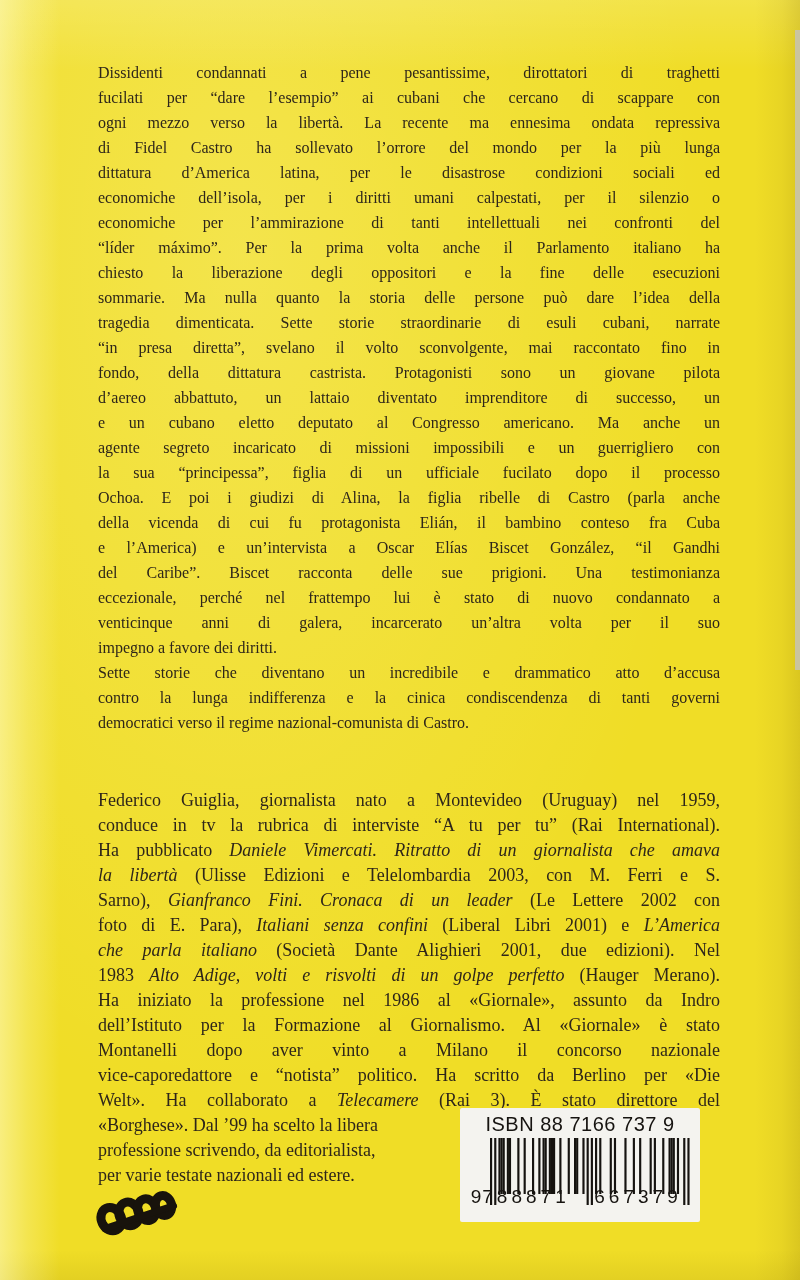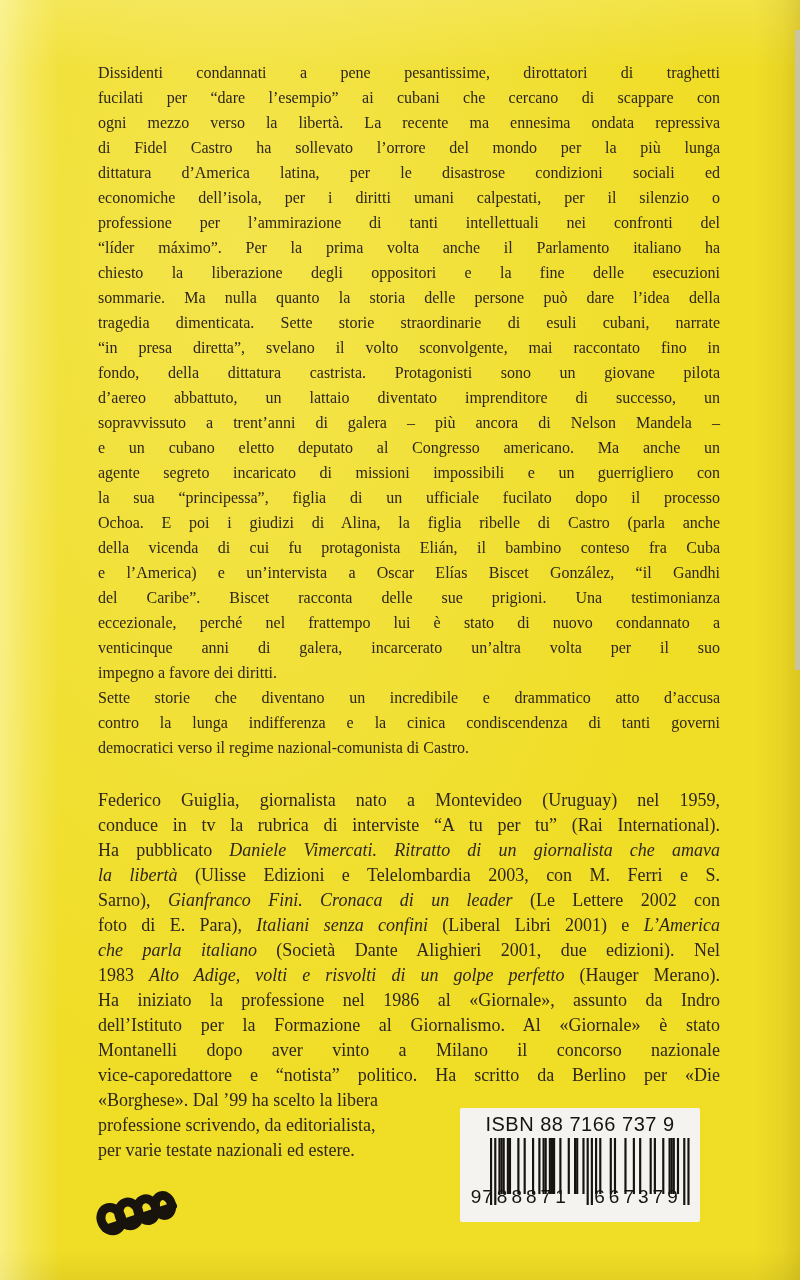--- a/index.html
+++ b/index.html
@@ -49,29 +49,28 @@
   <div class="shade"></div>
   <div class="right-sliver"></div>
 
   <div class="text-col">
       <div class="tline"><span>Dissidenti condannati a pene pesantissime, dirottatori di traghetti</span></div>
       <div class="tline"><span>fucilati per “dare l’esempio” ai cubani che cercano di scappare con</span></div>
       <div class="tline"><span>ogni mezzo verso la libertà. La recente ma ennesima ondata repressiva</span></div>
       <div class="tline"><span>di Fidel Castro ha sollevato l’orrore del mondo per la più lunga</span></div>
       <div class="tline"><span>dittatura d’America latina, per le disastrose condizioni sociali ed</span></div>
       <div class="tline"><span>economiche dell’isola, per i diritti umani calpestati, per il silenzio o</span></div>
-      <div class="tline"><span>professione per l’ammirazione di tanti intellettuali nei confronti del</span></div>
+      <div class="tline"><span>economiche per l’ammirazione di tanti intellettuali nei confronti del</span></div>
       <div class="tline"><span>“líder máximo”. Per la prima volta anche il Parlamento italiano ha</span></div>
       <div class="tline"><span>chiesto la liberazione degli oppositori e la fine delle esecuzioni</span></div>
       <div class="tline"><span>sommarie. Ma nulla quanto la storia delle persone può dare l’idea della</span></div>
       <div class="tline"><span>tragedia dimenticata. Sette storie straordinarie di esuli cubani, narrate</span></div>
       <div class="tline"><span>“in presa diretta”, svelano il volto sconvolgente, mai raccontato fino in</span></div>
       <div class="tline"><span>fondo, della dittatura castrista. Protagonisti sono un giovane pilota</span></div>
       <div class="tline"><span>d’aereo abbattuto, un lattaio diventato imprenditore di successo, un</span></div>
-      <div class="tline"><span>sopravvissuto a trent’anni di galera – più ancora di Nelson Mandela –</span></div>
       <div class="tline"><span>e un cubano eletto deputato al Congresso americano. Ma anche un</span></div>
       <div class="tline"><span>agente segreto incaricato di missioni impossibili e un guerrigliero con</span></div>
       <div class="tline"><span>la sua “principessa”, figlia di un ufficiale fucilato dopo il processo</span></div>
       <div class="tline"><span>Ochoa. E poi i giudizi di Alina, la figlia ribelle di Castro (parla anche</span></div>
       <div class="tline"><span>della vicenda di cui fu protagonista Elián, il bambino conteso fra Cuba</span></div>
       <div class="tline"><span>e l’America) e un’intervista a Oscar Elías Biscet González, “il Gandhi</span></div>
       <div class="tline"><span>del Caribe”. Biscet racconta delle sue prigioni. Una testimonianza</span></div>
       <div class="tline"><span>eccezionale, perché nel frattempo lui è stato di nuovo condannato a</span></div>
       <div class="tline"><span>venticinque anni di galera, incarcerato un’altra volta per il suo</span></div>
       <div class="tline end"><span>impegno a favore dei diritti.</span></div>
@@ -86,20 +85,21 @@
       <div class="tline"><span>Ha pubblicato </span><span class="it">Daniele Vimercati. Ritratto di un giornalista che amava</span></div>
       <div class="tline"><span class="it">la libertà</span><span> (Ulisse Edizioni e Telelombardia 2003, con M. Ferri e S.</span></div>
       <div class="tline"><span>Sarno), </span><span class="it">Gianfranco Fini. Cronaca di un leader</span><span> (Le Lettere 2002 con</span></div>
       <div class="tline"><span>foto di E. Para), </span><span class="it">Italiani senza confini</span><span> (Liberal Libri 2001) e </span><span class="it">L’America</span></div>
       <div class="tline"><span class="it">che parla italiano</span><span> (Società Dante Alighieri 2001, due edizioni). Nel</span></div>
       <div class="tline"><span>1983 </span><span class="it">Alto Adige, volti e risvolti di un golpe perfetto</span><span> (Hauger Merano).</span></div>
       <div class="tline"><span>Ha iniziato la professione nel 1986 al «Giornale», assunto da Indro</span></div>
       <div class="tline"><span>dell’Istituto per la Formazione al Giornalismo. Al «Giornale» è stato</span></div>
       <div class="tline"><span>Montanelli dopo aver vinto a Milano il concorso nazionale</span></div>
       <div class="tline"><span>vice-caporedattore e “notista” politico. Ha scritto da Berlino per «Die</span></div>
+      <div class="tline"><span>Welt». Ha collaborato a </span><span class="it">Telecamere</span><span> (Rai 3). È stato direttore del</span></div>
       <div class="tline end narrow"><span>«Borghese». Dal ’99 ha scelto la libera</span></div>
       <div class="tline end narrow"><span>professione scrivendo, da editorialista,</span></div>
       <div class="tline end narrow"><span>per varie testate nazionali ed estere.</span></div>
     </div>
 
   <div class="barcode-label">
     <div class="isbn-line">ISBN 88 7166 737 9</div>
     <svg class="bars" width="200" height="68" viewBox="0 0 200 68">
         <rect x="0.00" y="0" width="2.16" height="67" fill="var(--bar-ink,#161310)"></rect>
         <rect x="4.20" y="0" width="2.16" height="67" fill="var(--bar-ink,#161310)"></rect>

